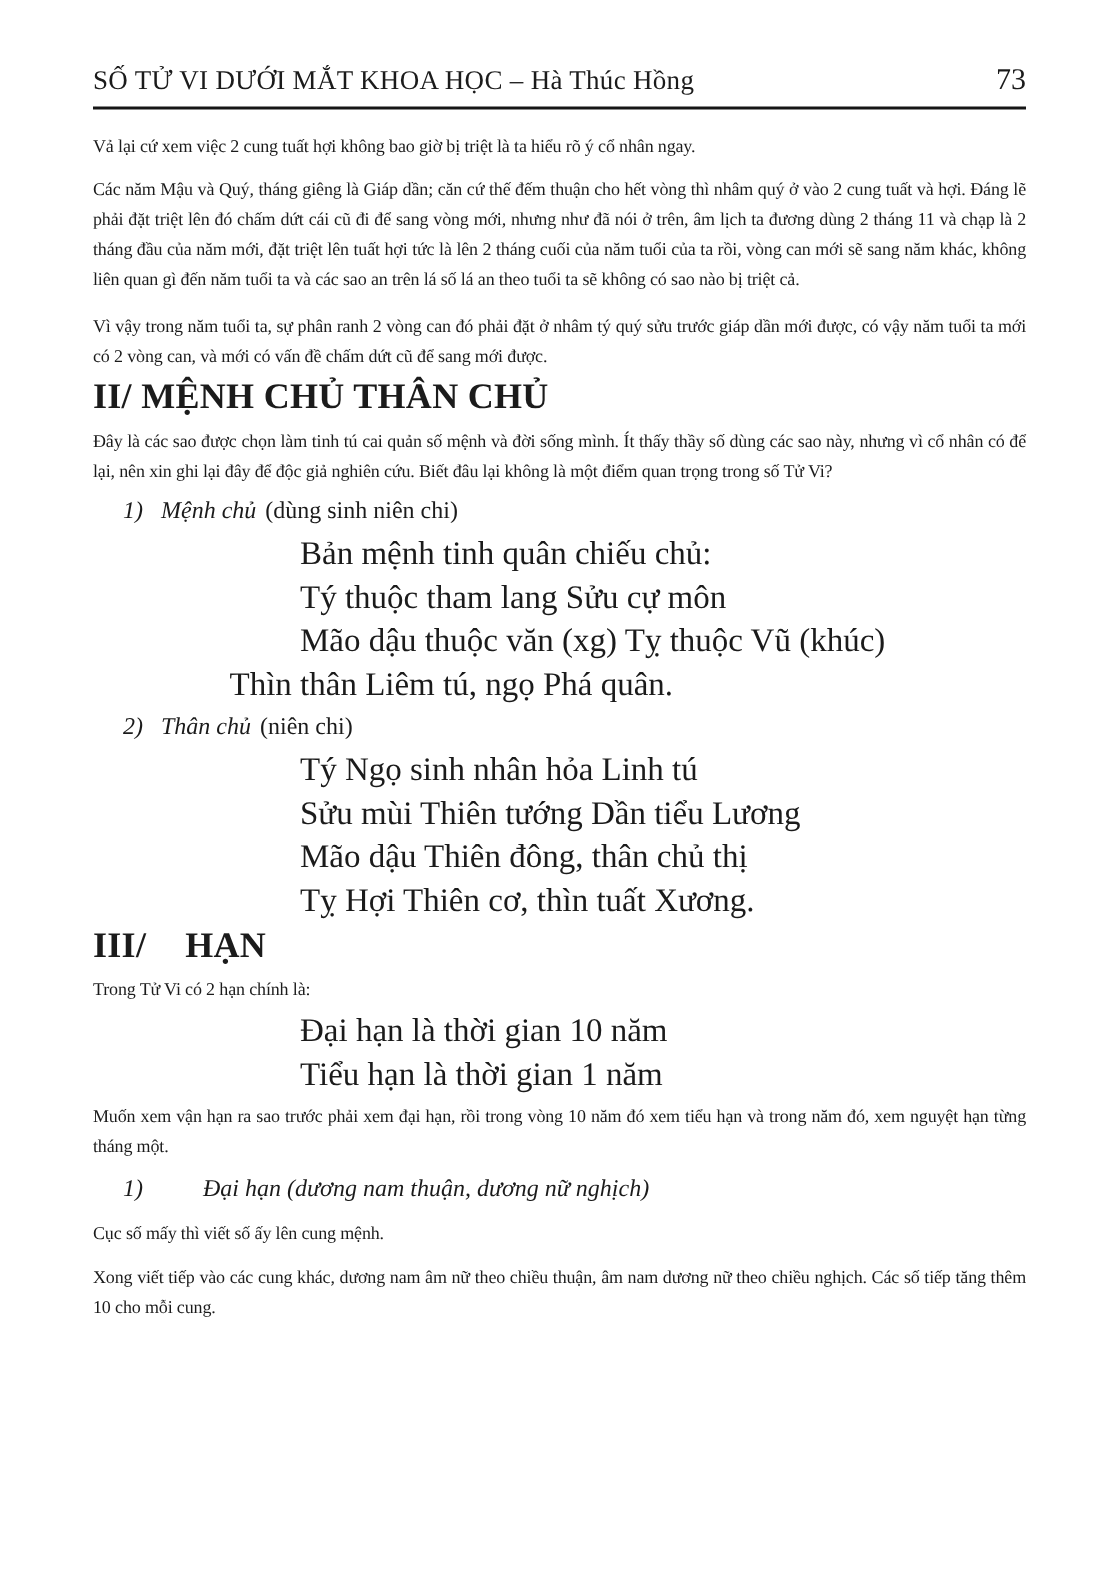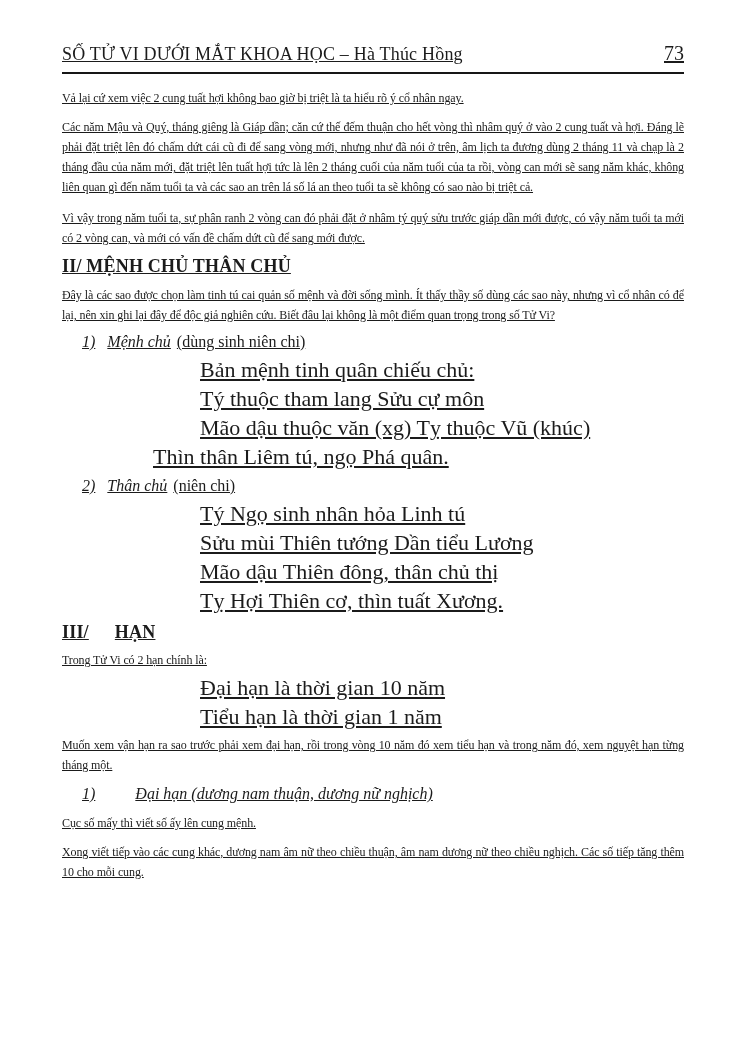--- a/index.html
+++ b/index.html
@@ -10,21 +10,20 @@
     color: #1b1b1b;
   }
   .page {
     position: relative;
     width: 744px;
     height: 908px;
     background: #ffffff;
     box-sizing: border-box;
     padding: 42px 60px 0 62px;
     overflow: hidden;
-    text-decoration: underline;
   }
   .running-header {
     display: flex;
     justify-content: space-between;
     align-items: baseline;
     font-size: 18px;
     line-height: 22px;
     white-space: nowrap;
   }
   .running-title { letter-spacing: 0.2px; }
@@ -36,21 +35,21 @@
   }
   .body-text {
     font-size: 12px;
     line-height: 20px;
     text-align: justify;
     margin: 0 0 9px 0;
     letter-spacing: -0.1px;
   }
   .single { text-align: left; }
   .section-heading {
-    font-size: 18px;
+    font-size: 24px;
     font-weight: bold;
     line-height: 24px;
     margin: 0 0 7px 0;
     letter-spacing: 0.2px;
   }
   .section-heading .heading-gap { display: inline-block; width: 26px; }
   .list-item {
     font-size: 16px;
     line-height: 20px;
     margin: 0 0 8px 0;

